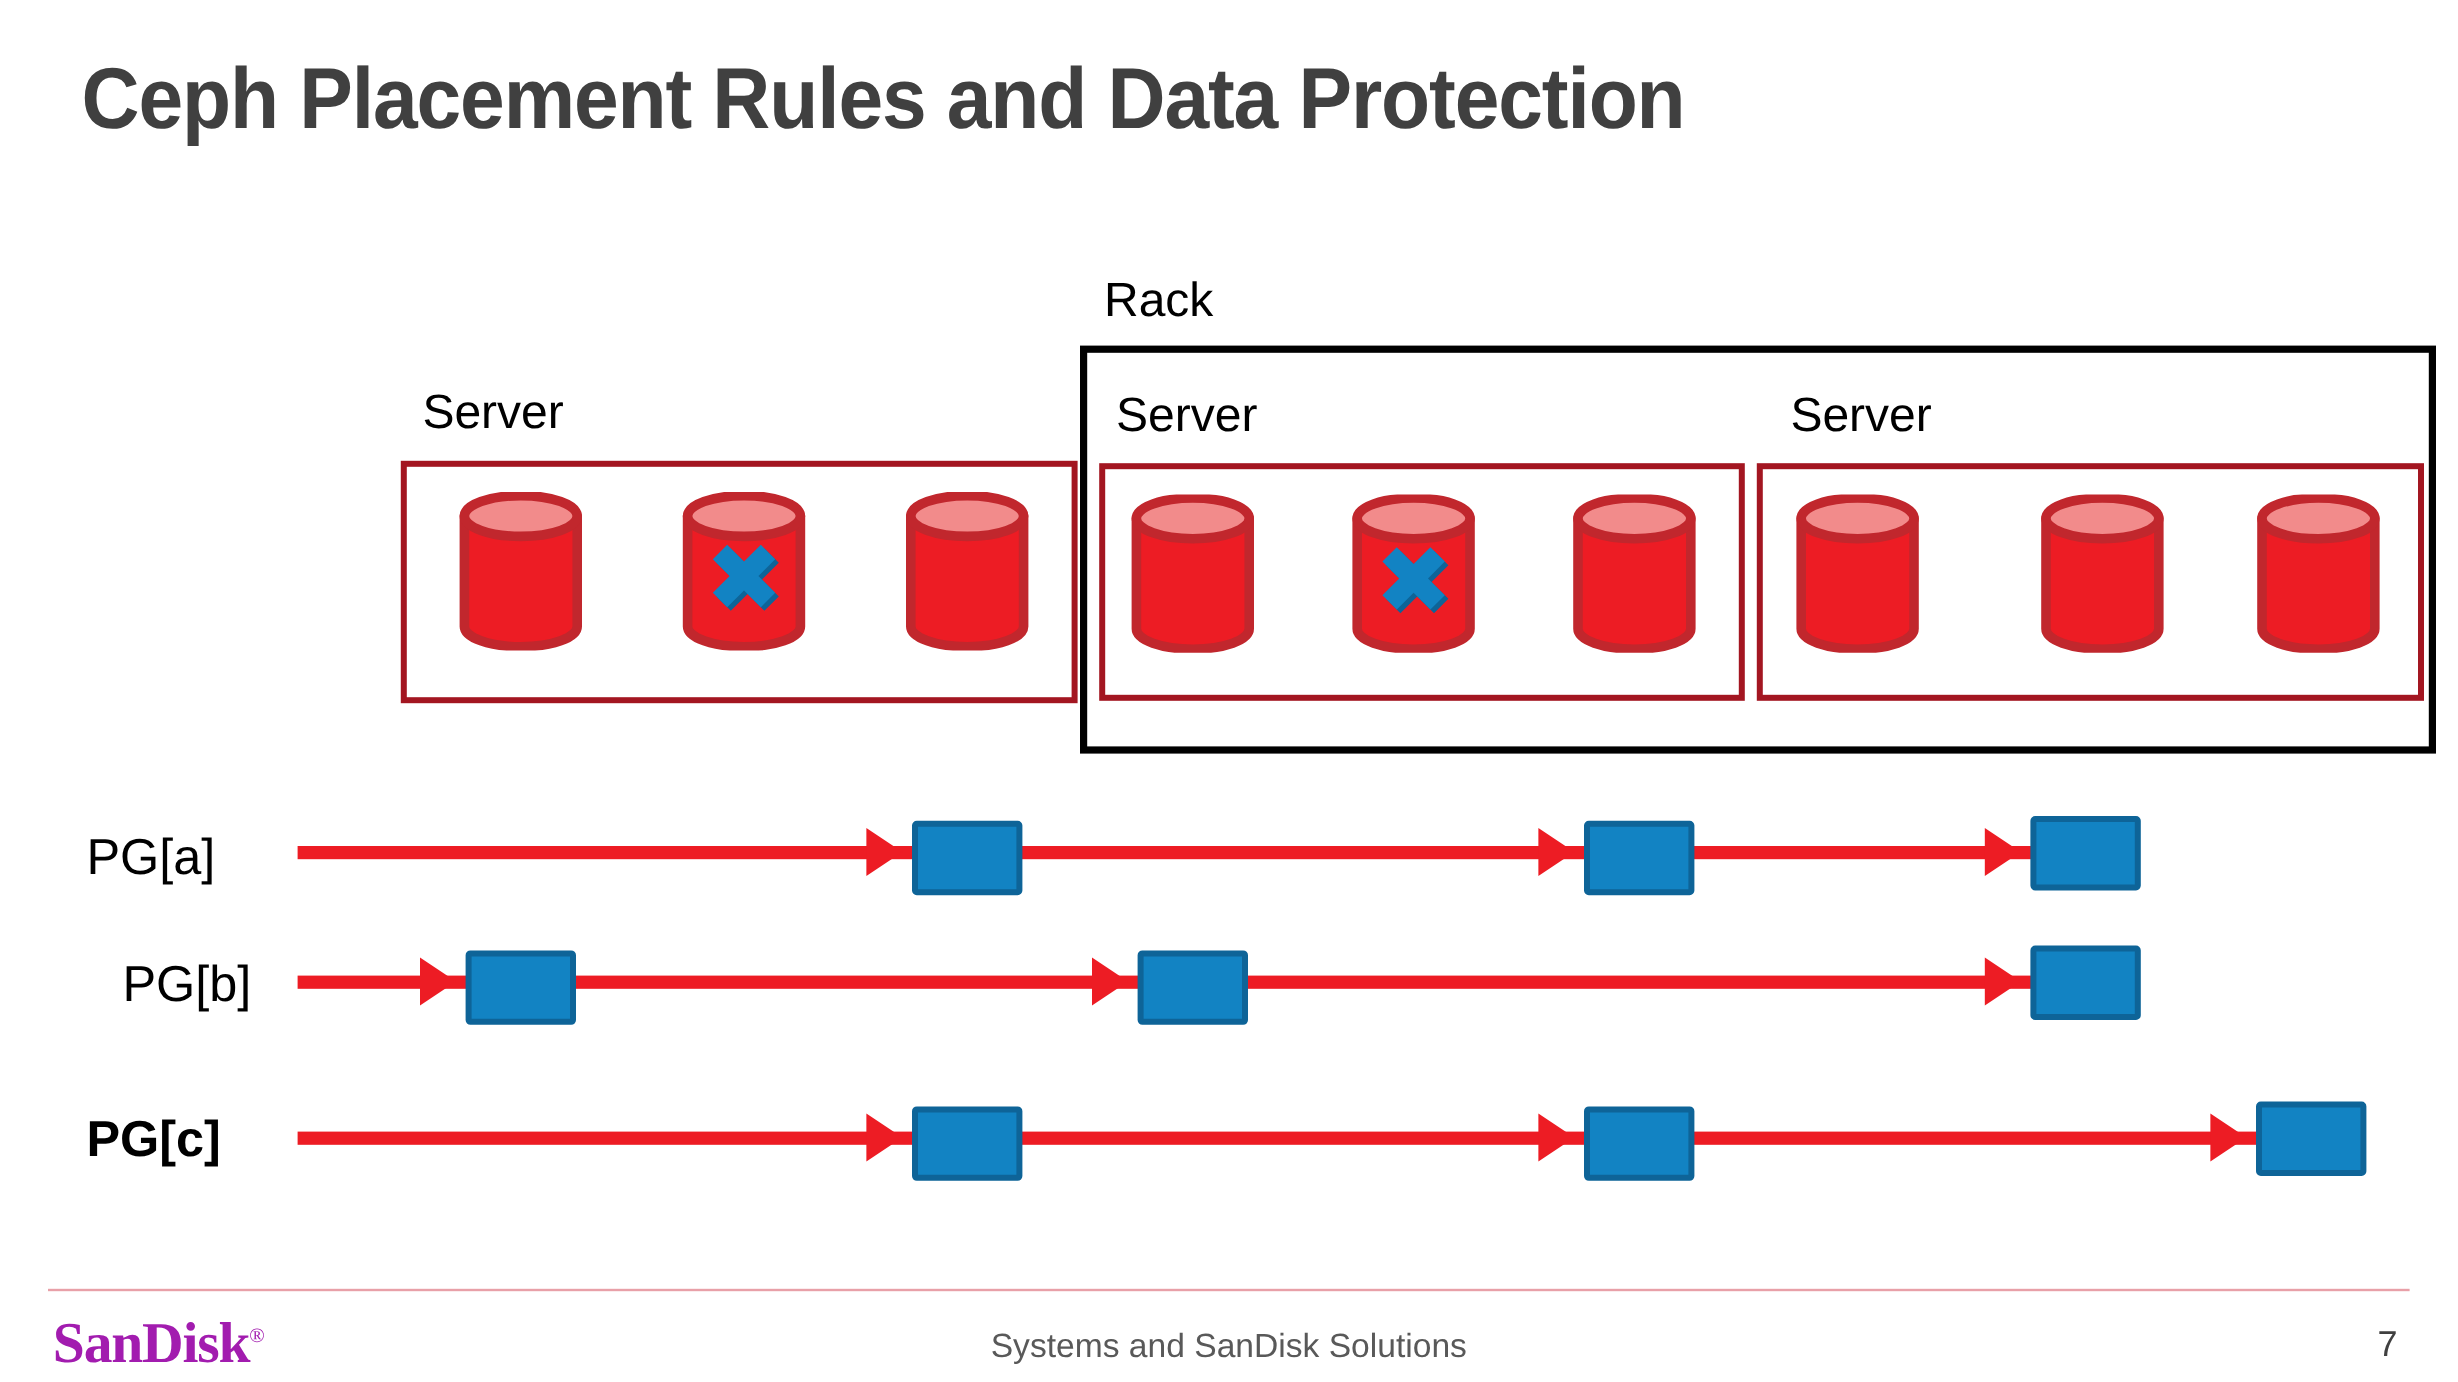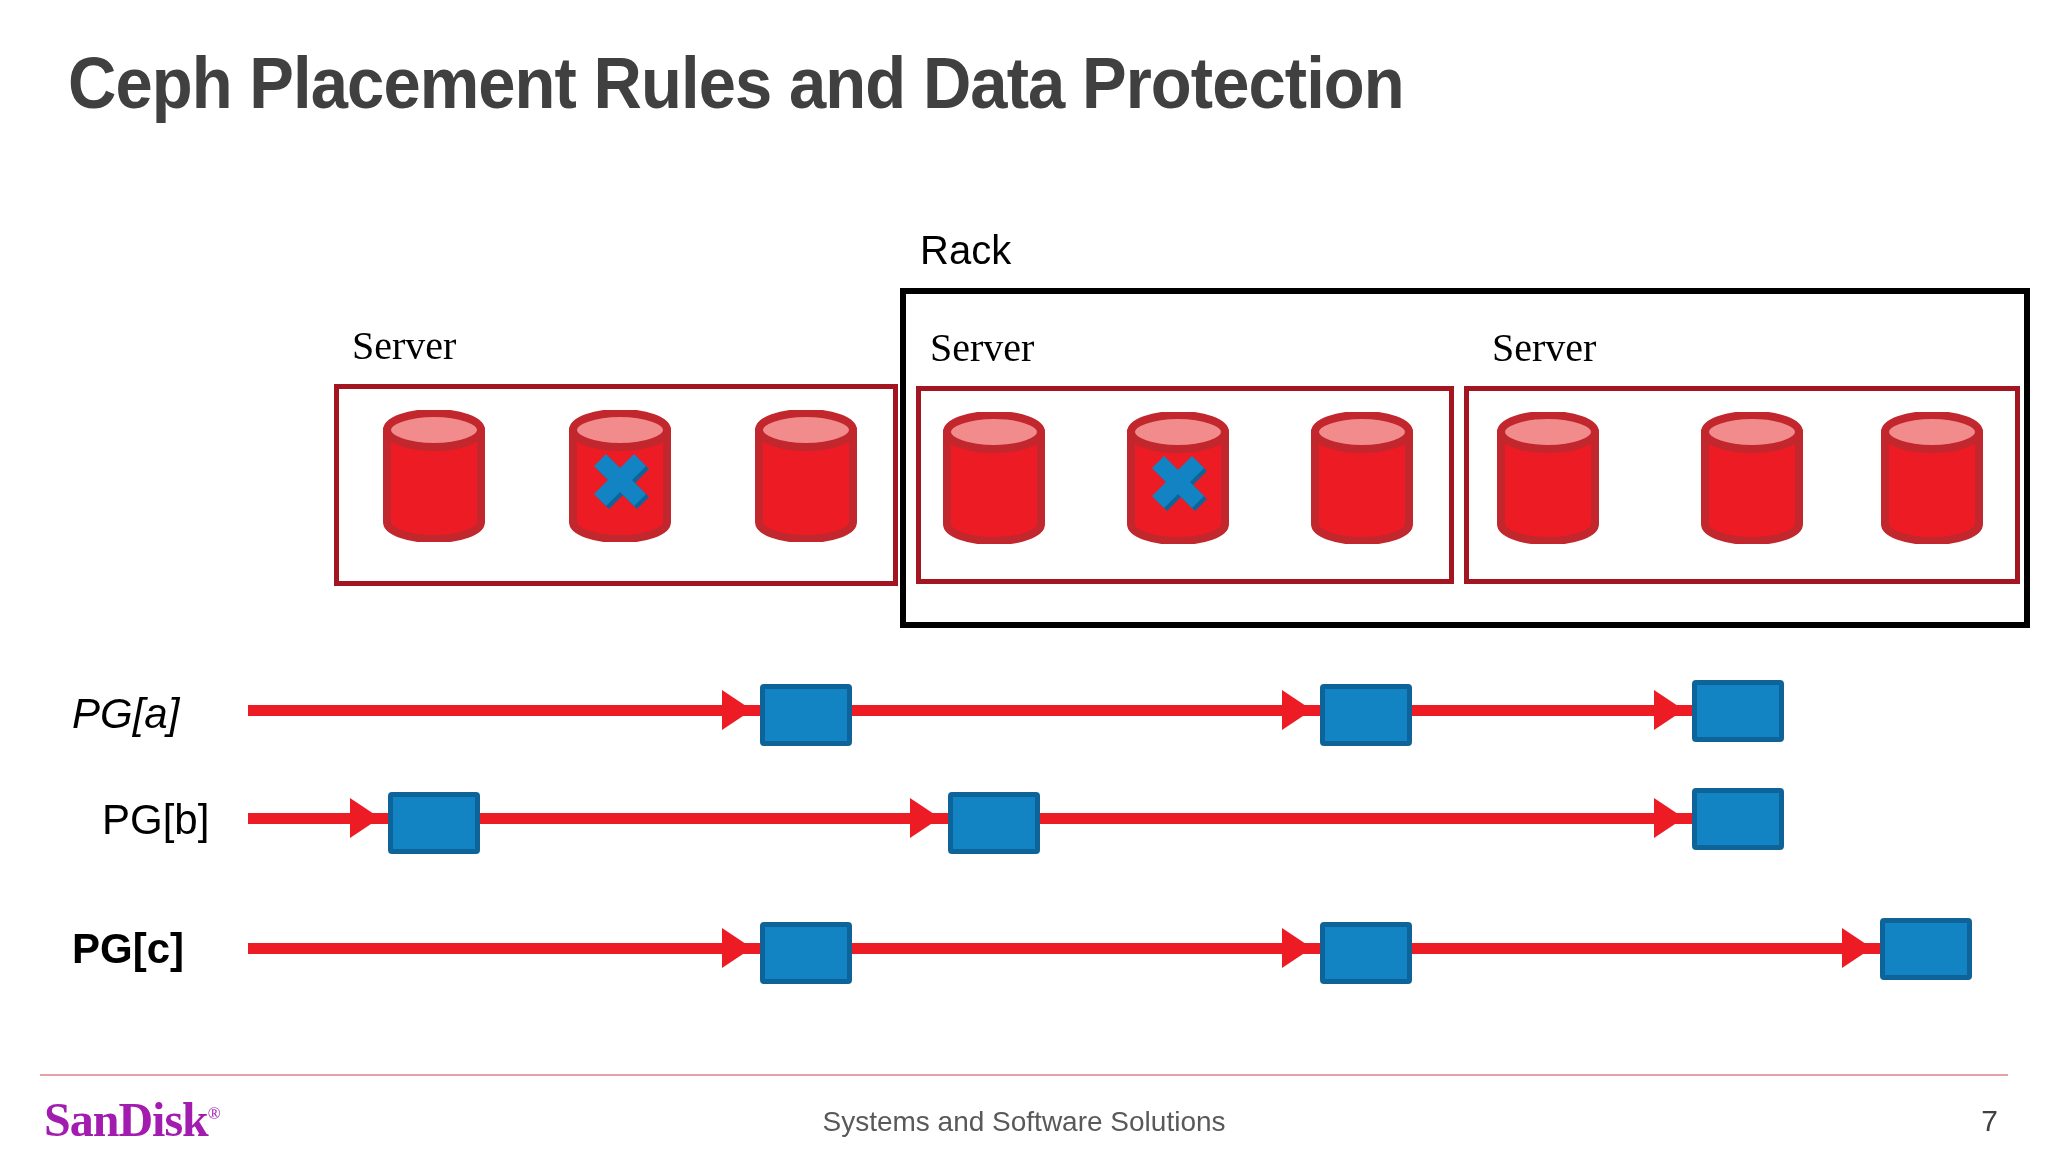--- a/index.html
+++ b/index.html
@@ -58,21 +58,20 @@
     position: absolute;
     border: 5px solid #A31621;
     box-sizing: border-box;
     background: transparent;
   }
   .server-label {
     position: absolute;
     font-size: 40px;
     color: #000000;
     white-space: nowrap;
-    font-family: Liberation Serif, serif;
   }
 
   
   .disk {
     position: absolute;
     width: 104px;
     height: 132px;
   }
   .disk svg { display: block; width: 104px; height: 132px; }
 
@@ -234,21 +233,21 @@
       </div>
       <div class="disk" style="left: 1880px; top: 412px;">
         <svg viewBox="0 0 104 132" xmlns="http://www.w3.org/2000/svg">
     <path d="M5,20 L5,112 A47,17 0 0 0 99,112 L99,20 Z" fill="#ED1C24" stroke="#C1272D" stroke-width="8" stroke-linejoin="round"></path>
     <ellipse cx="52" cy="20" rx="47" ry="17" fill="#F28B8B" stroke="#C1272D" stroke-width="8"></ellipse>
 
   </svg>
       </div>
     </div>
   <div id="pg-layer">
-      <div class="pg-label" style="left: 72px; top: 690px; font-style: italic;">PG[a]</div>
+      <div class="pg-label" style="left: 72px; top: 690px;">PG[a]</div>
       <div class="pg-line" style="left: 248px; top: 705px; width: 1532px;"></div>
       <div class="arrowhead" style="left: 722px; top: 690px;"></div>
       <div class="arrowhead" style="left: 1282px; top: 690px;"></div>
       <div class="arrowhead" style="left: 1654px; top: 690px;"></div>
       <div class="pg-box" style="left: 760px; top: 684px;"></div>
       <div class="pg-box" style="left: 1320px; top: 684px;"></div>
       <div class="pg-box" style="left: 1692px; top: 680px;"></div>
       <div class="pg-label" style="left: 72px; top: 796px; margin-left: 30px;">PG[b]</div>
       <div class="pg-line" style="left: 248px; top: 813px; width: 1532px;"></div>
       <div class="arrowhead" style="left: 350px; top: 798px;"></div>
@@ -266,15 +265,15 @@
       <div class="pg-box" style="left: 1320px; top: 922px;"></div>
       <div class="pg-box" style="left: 1880px; top: 918px;"></div>
     </div>
 
 </div>
 
 <div id="footer-rule"></div>
 
 <div id="sandisk-logo"><span>SanDisk</span><span class="tm">®</span></div>
 
-<div id="footer-center">Systems and Software Solutions</div>
+<div id="footer-center">Systems and SanDisk Solutions</div>
 
 <div id="page-number">7</div>
 
 </body></html>

